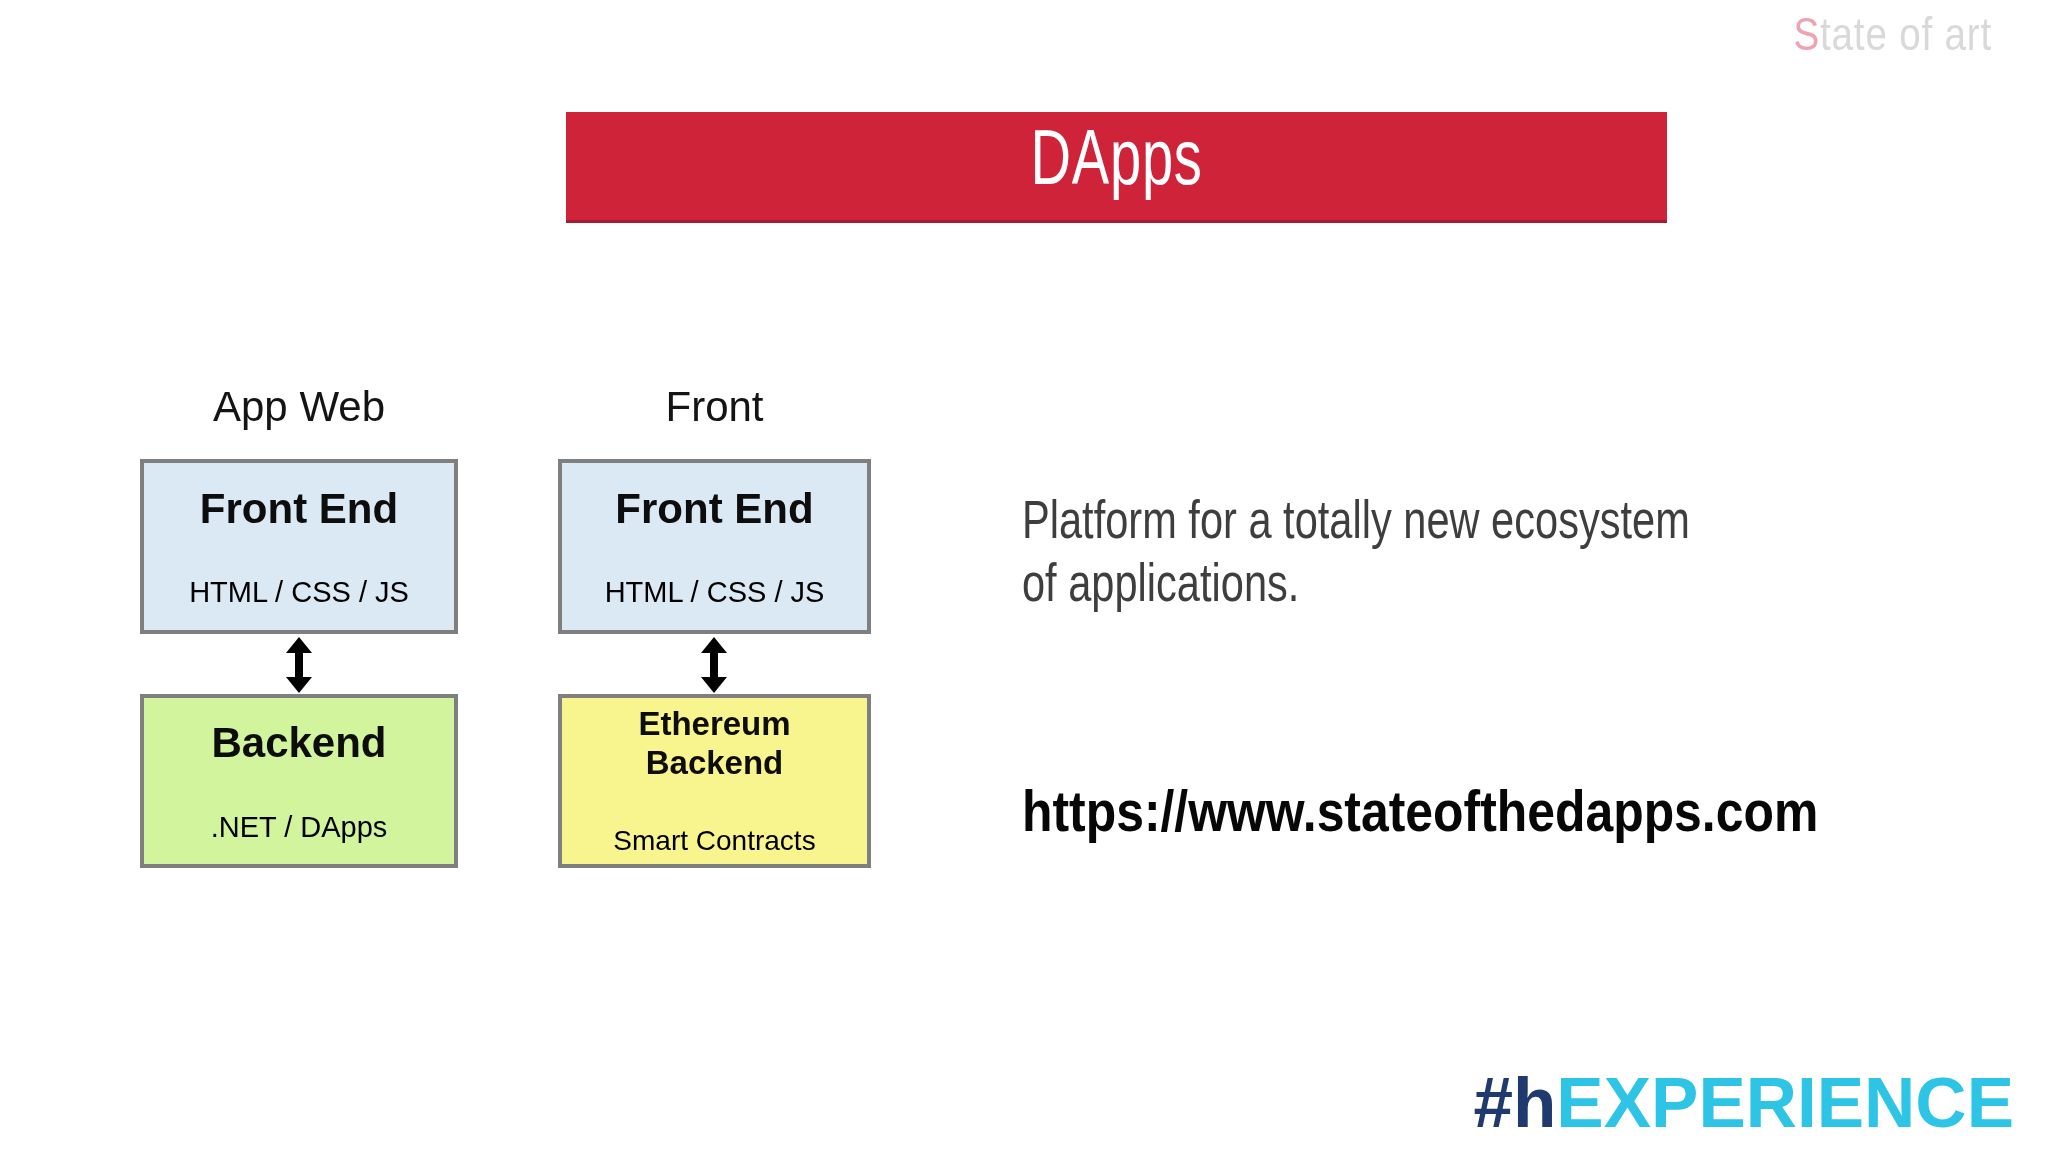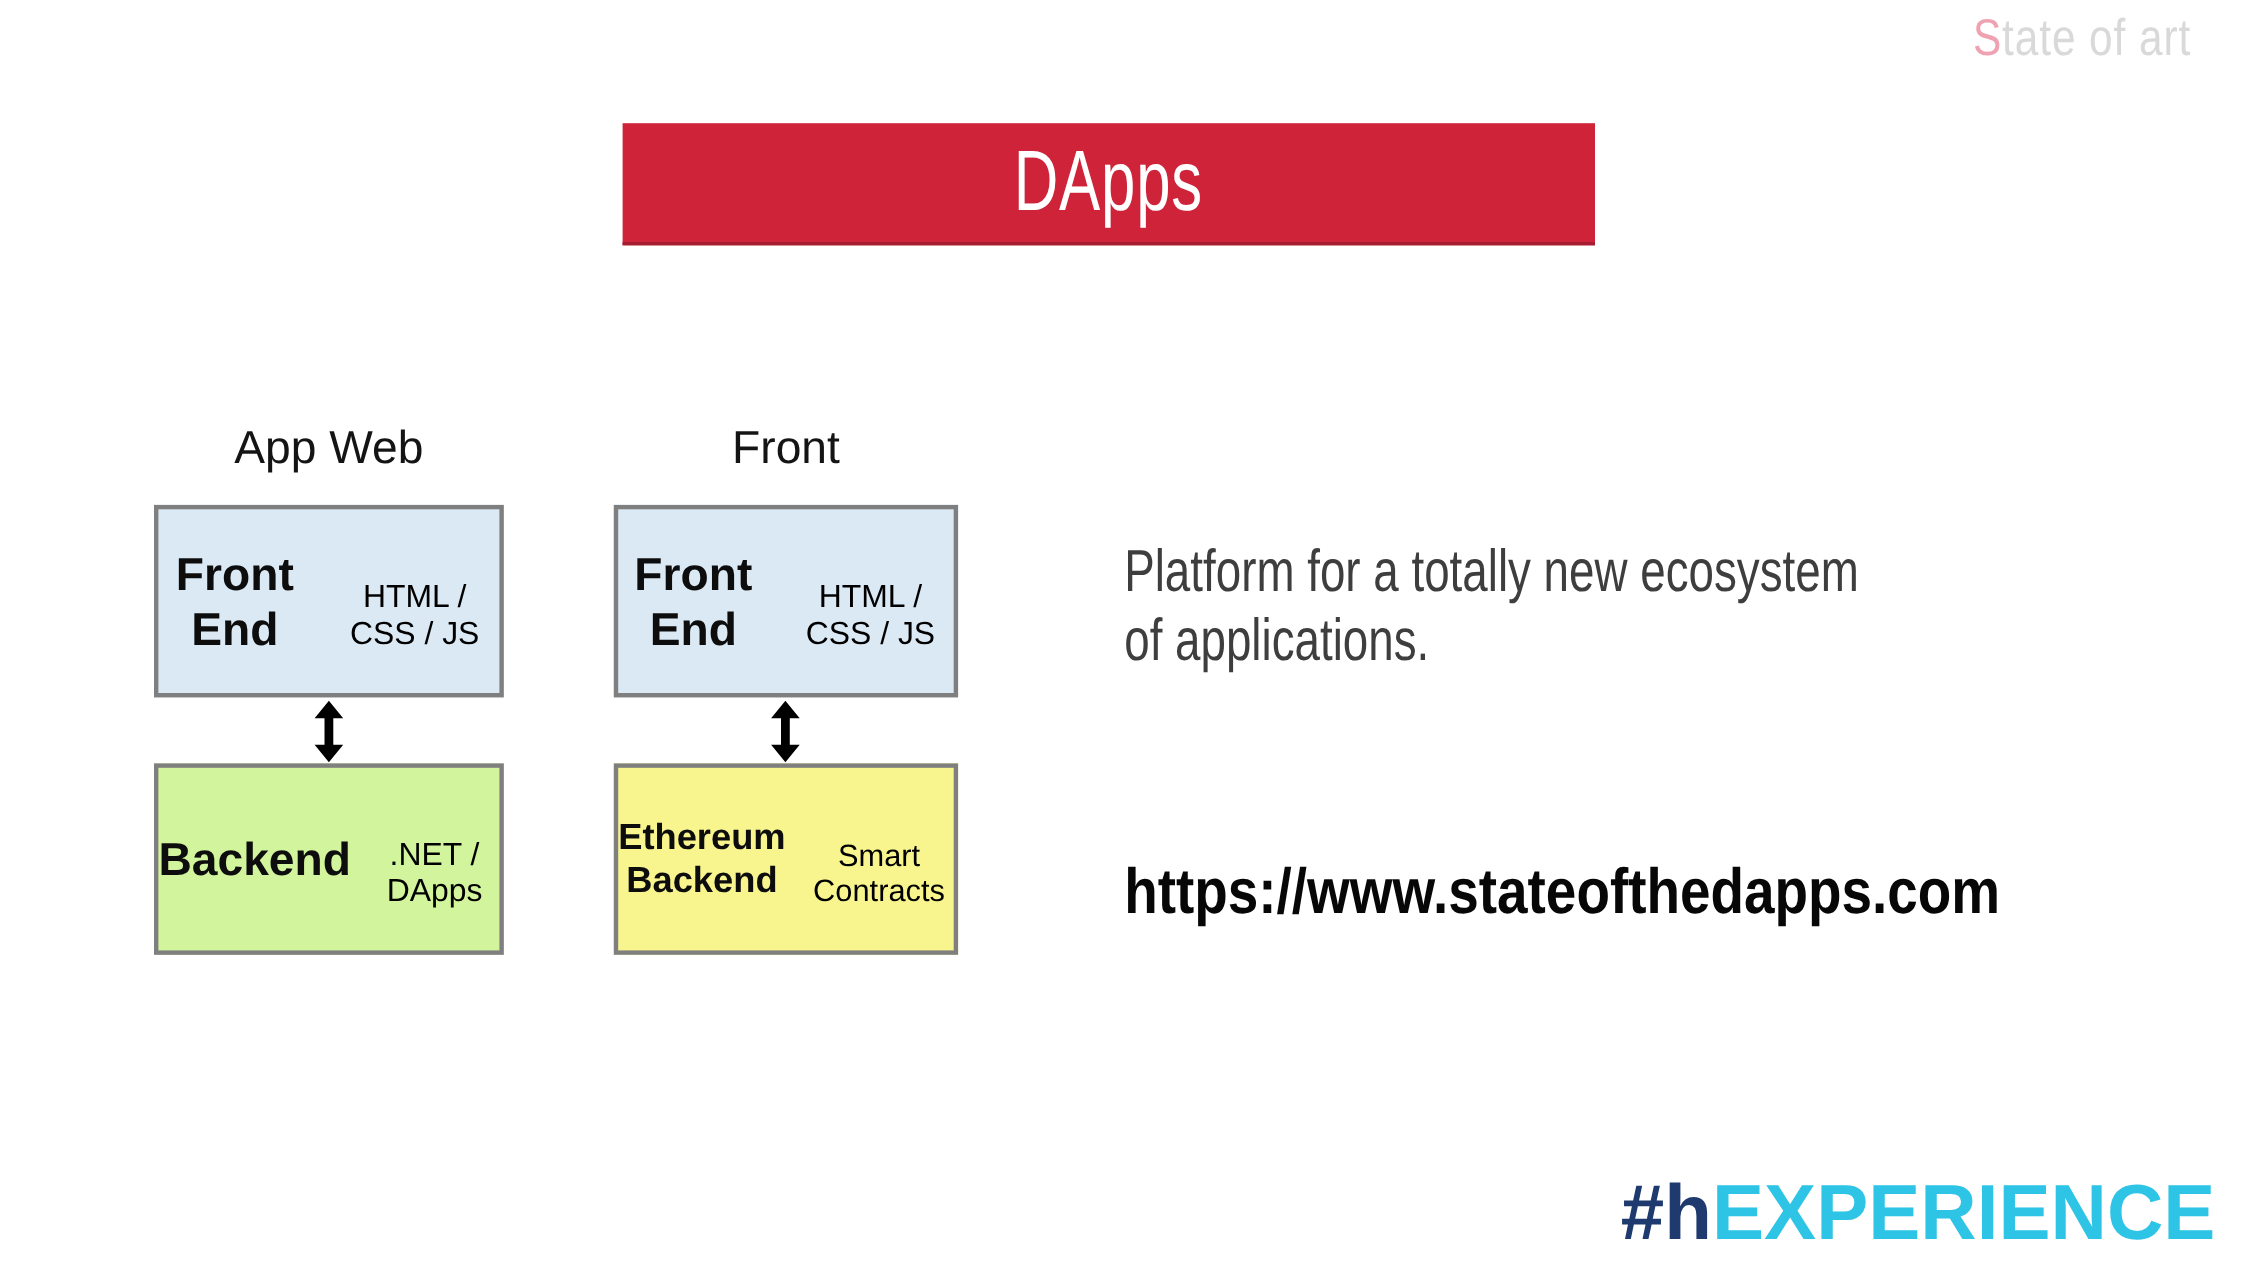--- a/index.html
+++ b/index.html
@@ -27,27 +27,27 @@
     transform: scaleX(0.82);
     transform-origin: right center;
     white-space: nowrap;
   }
 
   
   .banner {
     position: absolute;
     left: 566px;
     top: 112px;
-    width: 884px;
+    width: 1101px;
     height: 111px;
     background: #ce2339;
     border-bottom: 3px solid #a51d30;
     box-sizing: border-box;
     display: flex;
-    align-items: center;
+    align-items: flex-start;
     justify-content: center;
   }
   .banner-title {
     font-size: 78px;
     font-weight: 400;
     letter-spacing: 1px;
     transform: scaleX(0.72);
     transform-origin: center;
     padding-bottom: 4px;
     white-space: nowrap;
@@ -64,20 +64,21 @@
     white-space: nowrap;
   }
   .col-header.c1 { left: 140px; width: 318px; }
   .col-header.c2 { left: 558px; width: 313px; }
 
   .dbox {
     position: absolute;
     box-sizing: border-box;
     border: 4px solid #7f7f7f;
     display: flex;
+    flex-direction: column;
     align-items: center;
     justify-content: center;
     text-align: center;
     gap: 17px;
   }
   .dbox.fe1 { left: 140px; top: 459px; width: 318px; height: 175px; }
   .dbox.be1 { left: 140px; top: 694px; width: 318px; height: 174px; }
   .dbox.fe2 { left: 558px; top: 459px; width: 313px; height: 175px; }
   .dbox.be2 { left: 558px; top: 694px; width: 313px; height: 174px; }
 

